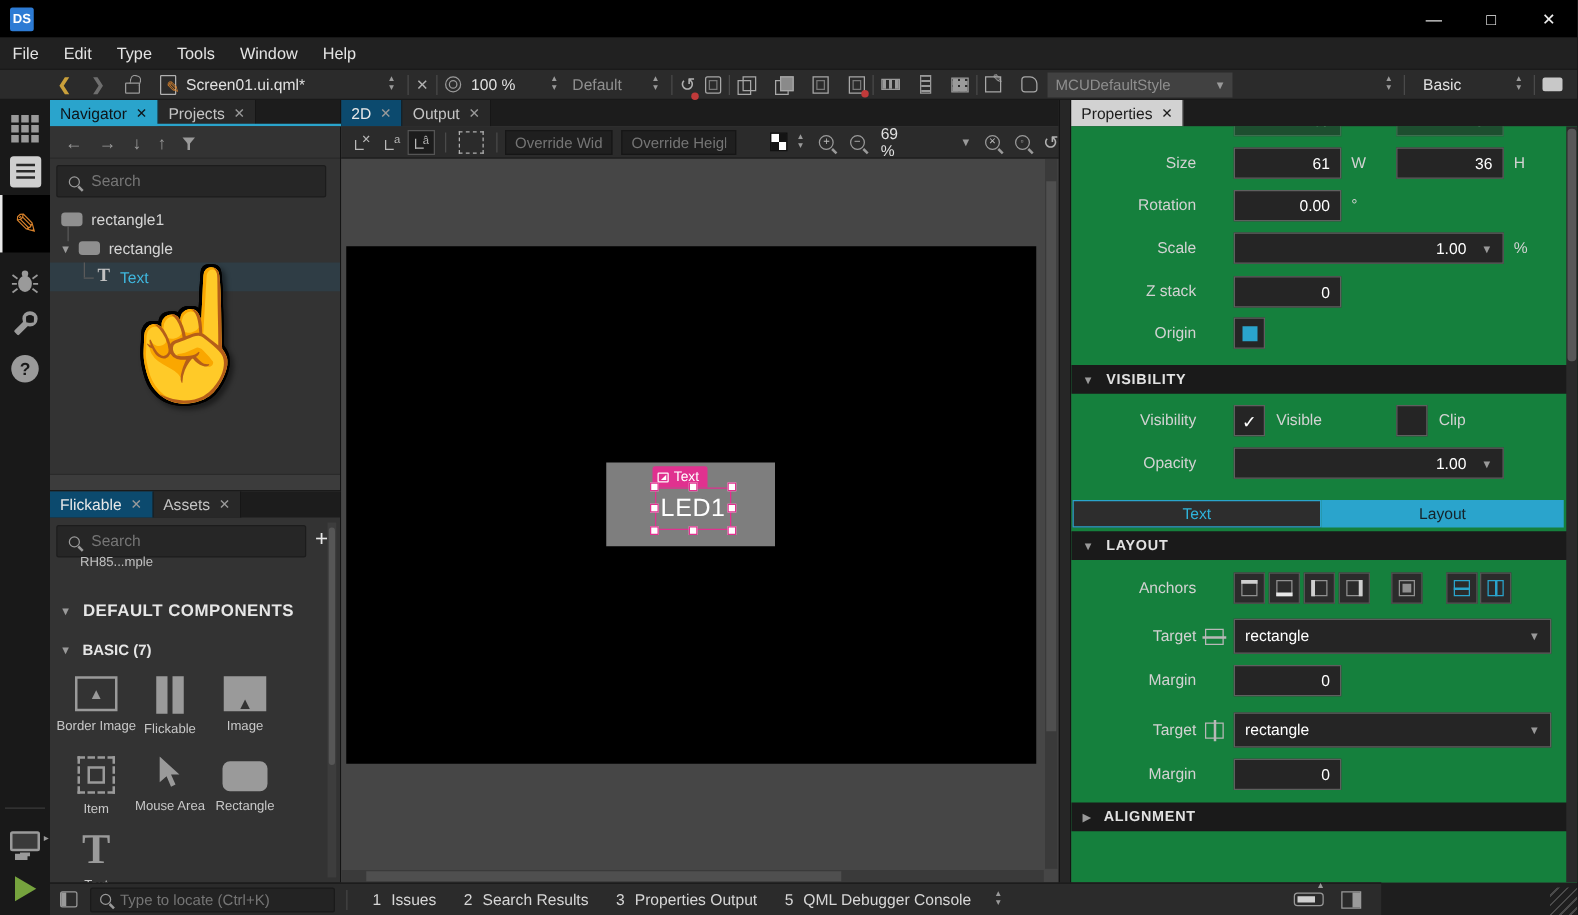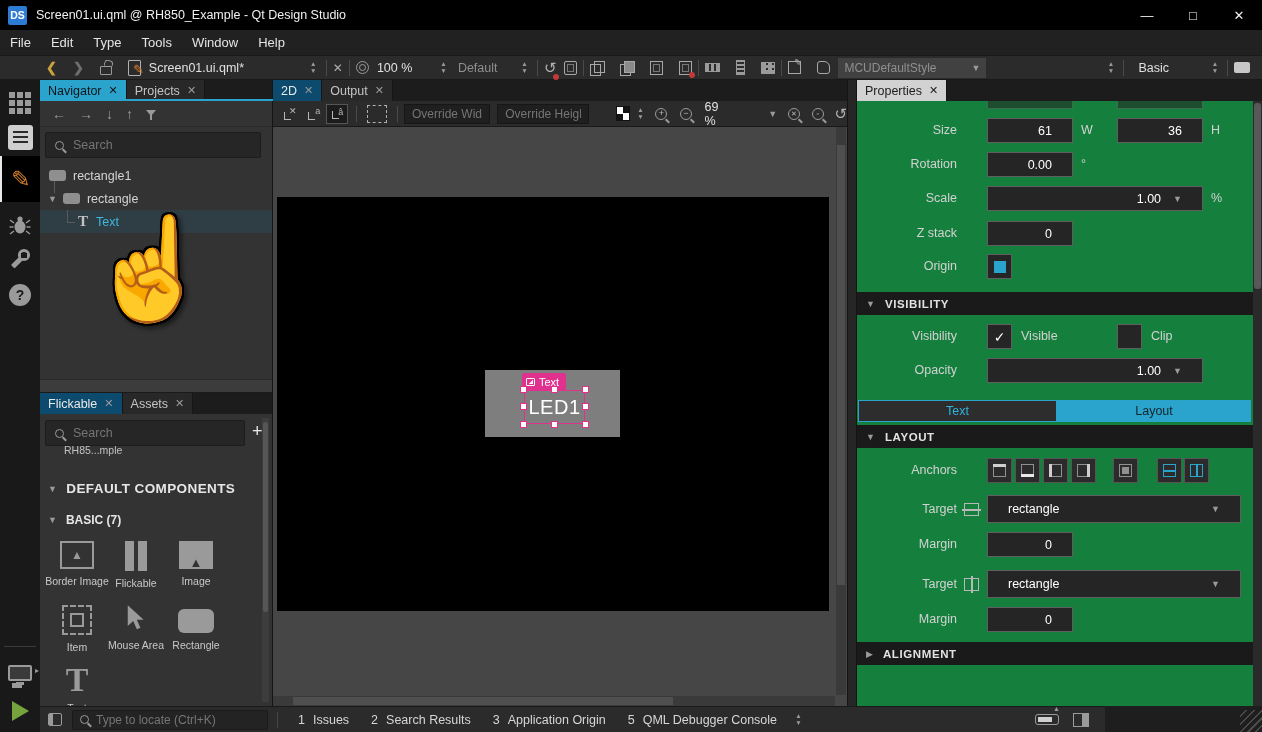--- a/index.html
+++ b/index.html
@@ -163,21 +163,21 @@
   .scroll-track-h { position:absolute; left:0; right:12px; bottom:0; height:10px; background:#3a3a3a; }
   .scroll-thumb-h { position:absolute; top:1px; bottom:1px; left:20px; width:380px; background:#4f4f4f; }
 
   
   .propsplit { left:847px; top:80px; width:10px; height:626px; background:#262626; border-left:1px solid #141414; border-right:1px solid #141414; }
   .properties { left:857px; top:80px; width:405px; height:626px; background:#333; }
   .props-body { position:absolute; left:0; top:21px; right:0; bottom:0; overflow:hidden; background:#15803d; }
   .prow { position:absolute; left:0; right:14px; height:26px; }
   .plabel { position:absolute; right:calc(100% - 100px); top:5px; color:#d2d2d2; font-size:12.5px; white-space:nowrap; }
   .fld { position:absolute; height:25px; background:#252525; border:1px solid #5f5f5f; color:#fff; font-size:12.5px;
-         display:flex; align-items:center; justify-content:flex-end; padding:0 20px; }
+         display:flex; align-items:center; justify-content:flex-end; padding:0 8px; }
   .fld.left { justify-content:flex-start; }
   .fld .fcaret { margin-left:auto; }
   .unit { position:absolute; top:5px; color:#d2d2d2; font-size:12.5px; }
   .band { position:absolute; left:0; right:0; height:23px; background:#1a1a1a; display:flex; align-items:center; gap:10px; padding-left:9px; }
   .band span.bt { font-size:11.5px; font-weight:bold; letter-spacing:.6px; color:#e2e2e2; }
   .chk { position:absolute; width:25px; height:25px; background:#252525; border:1px solid #5f5f5f; display:flex; align-items:center; justify-content:center; color:#fff; font-size:14px; }
   .origin-box { position:absolute; width:25px; height:25px; background:#252525; border:1px solid #5f5f5f; display:flex; align-items:center; justify-content:center; }
   .origin-box b { width:12px; height:12px; background:#2aa4cc; }
   .subtab { position:absolute; height:22px; display:flex; align-items:center; justify-content:center; font-size:12.5px; }
   .subtab.text { left:1px; width:199px; background:#2d2d2d; border:1px solid #2aa4cc; color:#2fb3da; }
@@ -215,21 +215,20 @@
   .grip { position:absolute; right:0; bottom:0; width:22px; height:22px;
           background:repeating-linear-gradient(135deg, transparent 0 4px, #4a4a4a 4px 5.5px); }
 </style>
 </head>
 <body>
 
 <div class="app">
 
   <div class="abs titlebar">
     <div class="logo">DS</div>
-    <div class="title-text">Screen01.ui.qml @ RH850_Example - Qt Design Studio</div>
     <div class="win-controls">
       <div class="win-btn">—</div>
       <div class="win-btn">□</div>
       <div class="win-btn">✕</div>
     </div>
   </div>
 
   <div class="abs menubar">
     <div class="menu-item">File</div>
     <div class="menu-item">Edit</div>
@@ -760,21 +759,21 @@
     <div class="pane-btn">
       <span class="pane-num">1</span>
       <span>Issues</span>
     </div>
     <div class="pane-btn">
       <span class="pane-num">2</span>
       <span>Search Results</span>
     </div>
     <div class="pane-btn">
       <span class="pane-num">3</span>
-      <span>Application Origin</span>
+      <span>Properties Output</span>
     </div>
     <div class="pane-btn">
       <span class="pane-num">5</span>
       <span>QML Debugger Console</span>
     </div>
     <span class="spin" style="margin-left:4px">
         <i>▲</i>
         <i>▼</i>
       </span>
     <div style="flex:1"></div>

